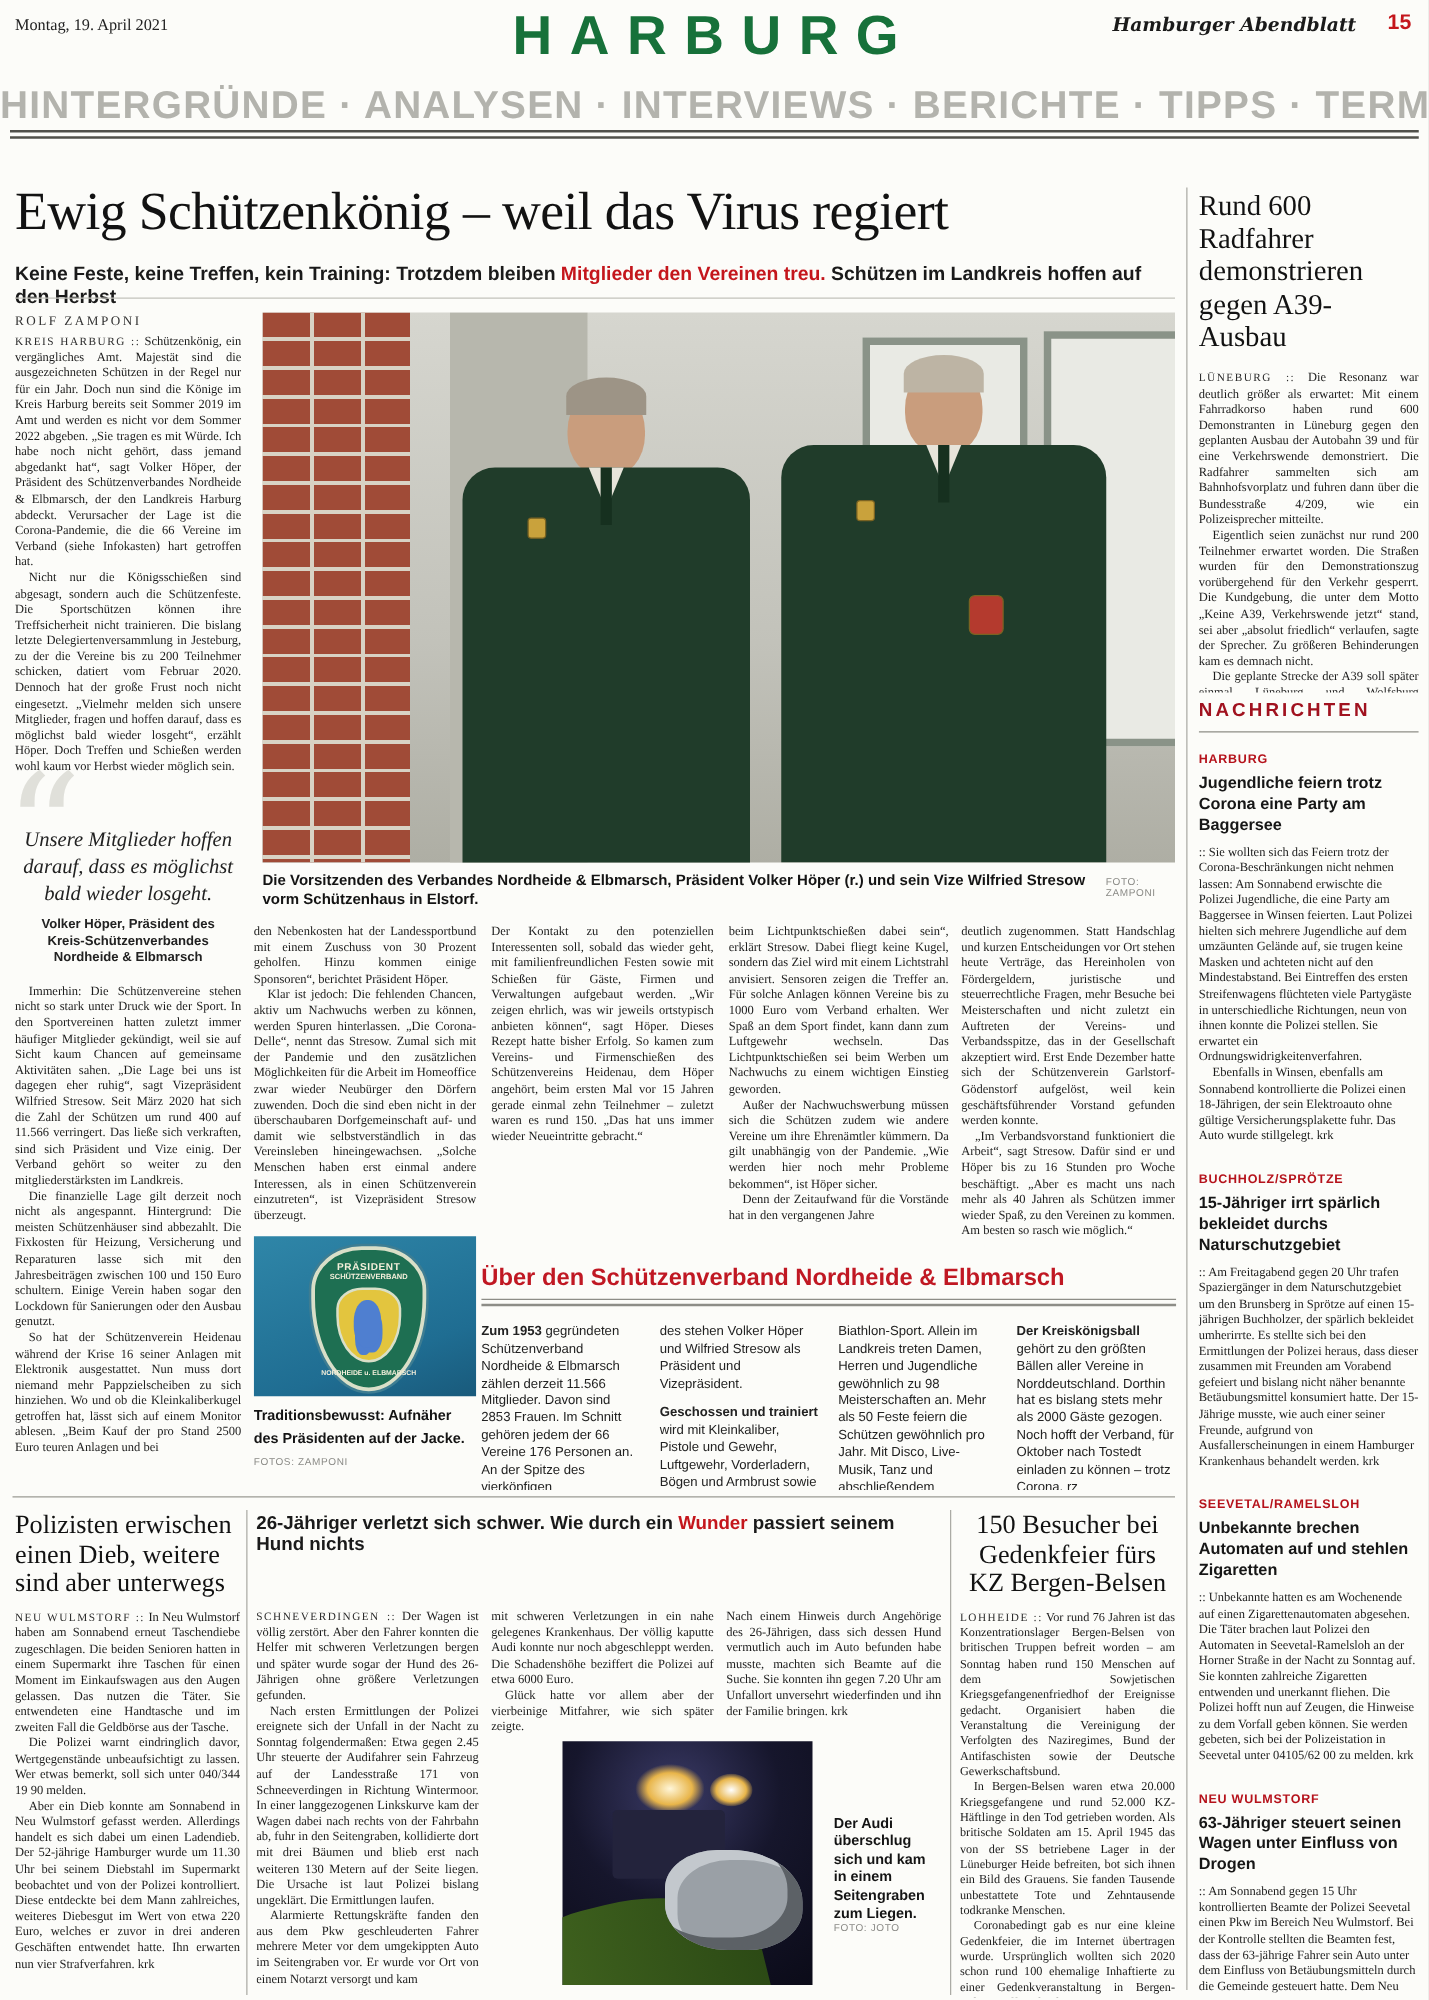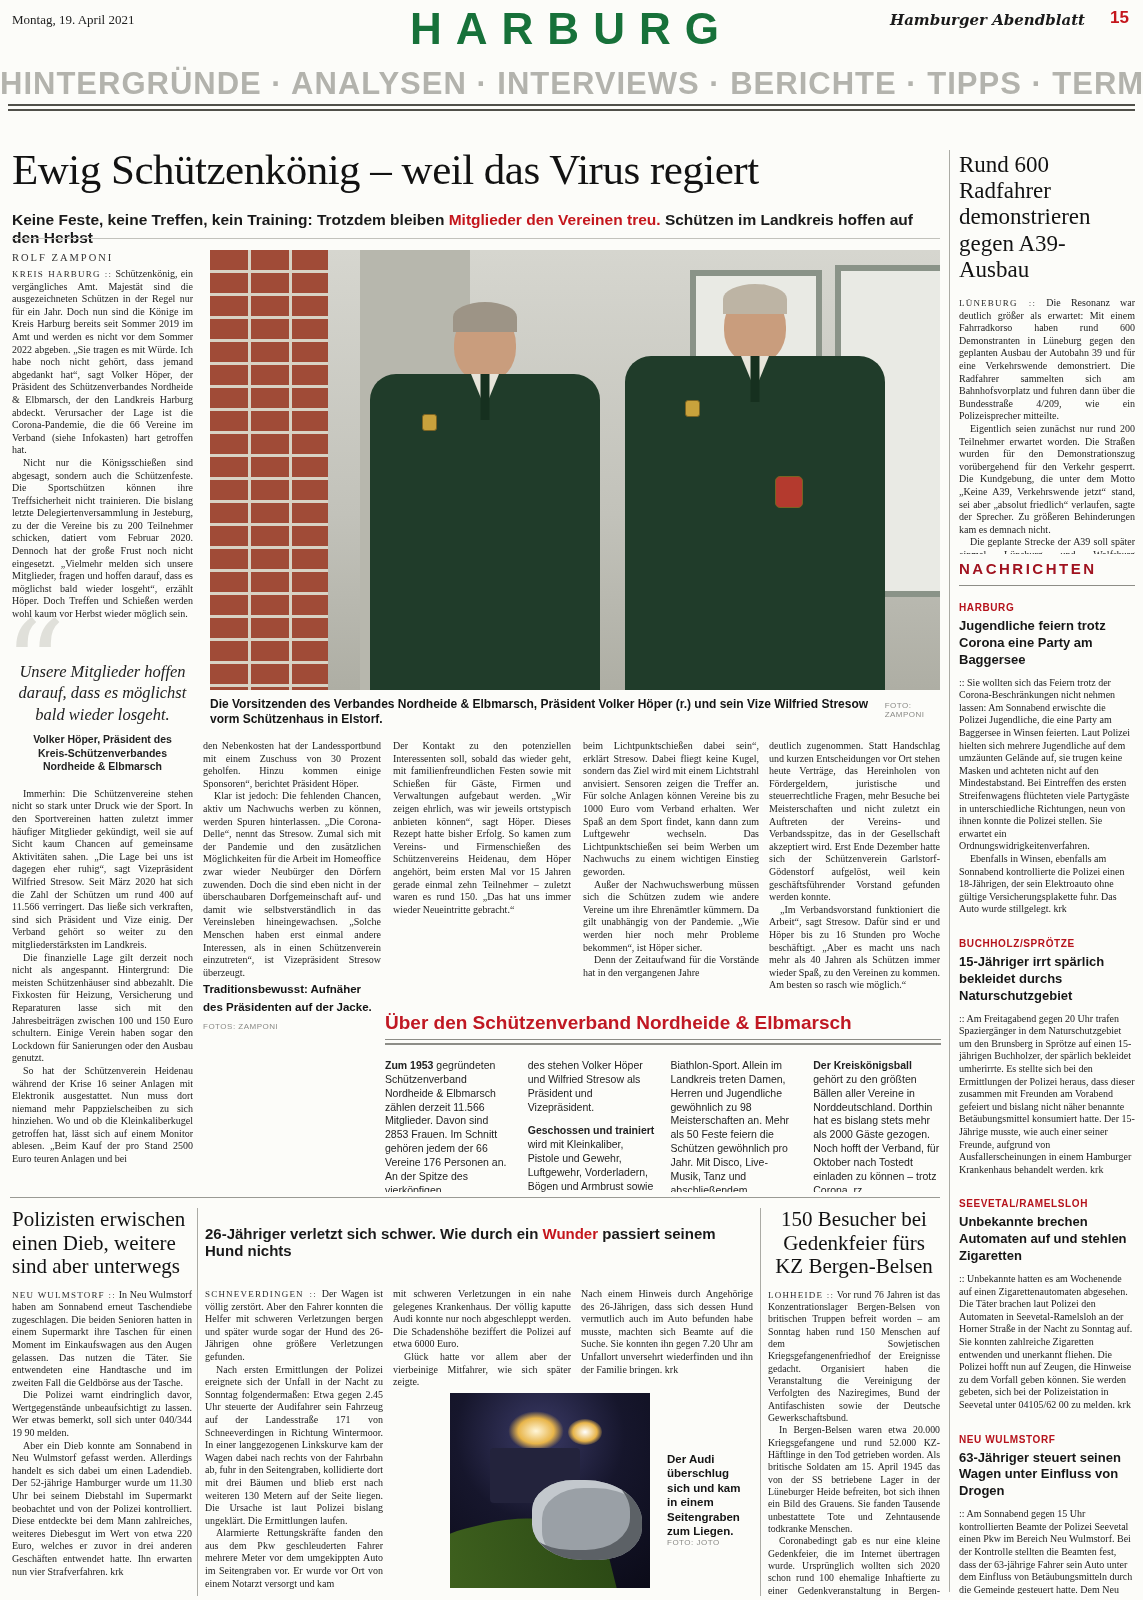--- a/index.html
+++ b/index.html
@@ -114,21 +114,21 @@
   #vr-bottom2{left:760px;top:1208px;height:388px;}
   #vr-side{left:949px;top:150px;height:1442px;}
 
   #thief{position:absolute;left:12px;top:1208px;width:180px;height:388px;overflow:hidden;}
   .sub-headline{font-size:21px;line-height:1.12;color:#121212;margin:0 0 10px;}
   #bergen{position:absolute;left:768px;top:1208px;width:172px;height:390px;overflow:hidden;}
   #bergen .body-p{font-size:9.8px;}
 
   #audi{position:absolute;left:205px;top:1200px;width:548px;height:398px;overflow:hidden;}
   .audi-headline{font-size:36px;line-height:1;color:#121212;margin:0;}
-  .audi-subhead{margin-top:25px;font-family:"Liberation Sans",sans-serif;font-weight:bold;font-size:15px;color:#1a1a1a;}
+  .audi-subhead{margin-top:10px;font-family:"Liberation Sans",sans-serif;font-weight:bold;font-size:15px;color:#1a1a1a;}
   .a-col{position:absolute;overflow:hidden;}
   #a-c1{left:0;top:88px;width:178px;height:310px;}
   #a-c2{left:188px;top:88px;width:178px;height:120px;}
   #a-c3{left:376px;top:88px;width:172px;height:112px;}
   .crash-photo{position:absolute;left:245px;top:193px;width:200px;height:195px;overflow:hidden;
                background:radial-gradient(circle at 45% 22%,#3a3a66 0%,#16162c 45%,#0b0b18 100%);}
   .flare{position:absolute;border-radius:50%;}
   .f1{left:58px;top:18px;width:56px;height:40px;background:radial-gradient(#fff6d8 0%,#e8b54a 45%,transparent 70%);}
   .f2{left:118px;top:26px;width:34px;height:26px;background:radial-gradient(#fff 0%,#e8b54a 50%,transparent 75%);}
   .truck{position:absolute;left:40px;top:55px;width:90px;height:55px;background:#23233c;border-radius:4px;}
@@ -212,20 +212,30 @@
 Nordheide &amp; Elbmarsch</div>
     </div>
     <p class="body-p ind">Immerhin: Die Schützenvereine stehen nicht so stark unter Druck wie der Sport. In den Sportvereinen hatten zuletzt immer häufiger Mitglieder gekündigt, weil sie auf Sicht kaum Chancen auf gemeinsame Aktivitäten sahen. „Die Lage bei uns ist dagegen eher ruhig“, sagt Vizepräsident Wilfried Stresow. Seit März 2020 hat sich die Zahl der Schützen um rund 400 auf 11.566 verringert. Das ließe sich verkraften, sind sich Präsident und Vize einig. Der Verband gehört so weiter zu den mitgliederstärksten im Landkreis.</p>
     <p class="body-p ind">Die finanzielle Lage gilt derzeit noch nicht als angespannt. Hintergrund: Die meisten Schützenhäuser sind abbezahlt. Die Fixkosten für Heizung, Versicherung und Reparaturen lasse sich mit den Jahresbeiträgen zwischen 100 und 150 Euro schultern. Einige Verein haben sogar den Lockdown für Sanierungen oder den Ausbau genutzt.</p>
     <p class="body-p ind">So hat der Schützenverein Heidenau während der Krise 16 seiner Anlagen mit Elektronik ausgestattet. Nun muss dort niemand mehr Pappzielscheiben zu sich hinziehen. Wo und ob die Kleinkaliberkugel getroffen hat, lässt sich auf einem Monitor ablesen. „Beim Kauf der pro Stand 2500 Euro teuren Anlagen und bei</p>
   </div>
 
   <div id="col2" class="colblock">
     <p class="body-p">den Nebenkosten hat der Landessportbund mit einem Zuschuss von 30 Prozent geholfen. Hinzu kommen einige Sponsoren“, berichtet Präsident Höper.</p>
     <p class="body-p ind">Klar ist jedoch: Die fehlenden Chancen, aktiv um Nachwuchs werben zu können, werden Spuren hinterlassen. „Die Corona-Delle“, nennt das Stresow. Zumal sich mit der Pandemie und den zusätzlichen Möglichkeiten für die Arbeit im Homeoffice zwar wieder Neubürger den Dörfern zuwenden. Doch die sind eben nicht in der überschaubaren Dorfgemeinschaft auf- und damit wie selbstverständlich in das Vereinsleben hineingewachsen. „Solche Menschen haben erst einmal andere Interessen, als in einen Schützenverein einzutreten“, ist Vizepräsident Stresow überzeugt.</p>
+    <div class="patch">
+      <div class="shield">
+        <div class="patch-t1">PRÄSIDENT</div>
+        <div class="patch-t2">SCHÜTZENVERBAND</div>
+        <div class="shield-inner">
+          <div class="lion"></div>
+        </div>
+        <div class="patch-t3">NORDHEIDE u. ELBMARSCH</div>
+      </div>
+    </div>
     <div class="patch-caption">
       <span class="caption-bold">Traditionsbewusst: Aufnäher des Präsidenten auf der Jacke.</span>
       <span class="credit">FOTOS: ZAMPONI</span>
     </div>
   </div>
 
   <div id="col3" class="colblock">
     <p class="body-p">Der Kontakt zu den potenziellen Interessenten soll, sobald das wieder geht, mit familienfreundlichen Festen sowie mit Schießen für Gäste, Firmen und Verwaltungen aufgebaut werden. „Wir zeigen ehrlich, was wir jeweils ortstypisch anbieten können“, sagt Höper. Dieses Rezept hatte bisher Erfolg. So kamen zum Vereins- und Firmenschießen des Schützenvereins Heidenau, dem Höper angehört, beim ersten Mal vor 15 Jahren gerade einmal zehn Teilnehmer – zuletzt waren es rund 150. „Das hat uns immer wieder Neueintritte gebracht.“</p>
   </div>
   <div id="col4" class="colblock">

